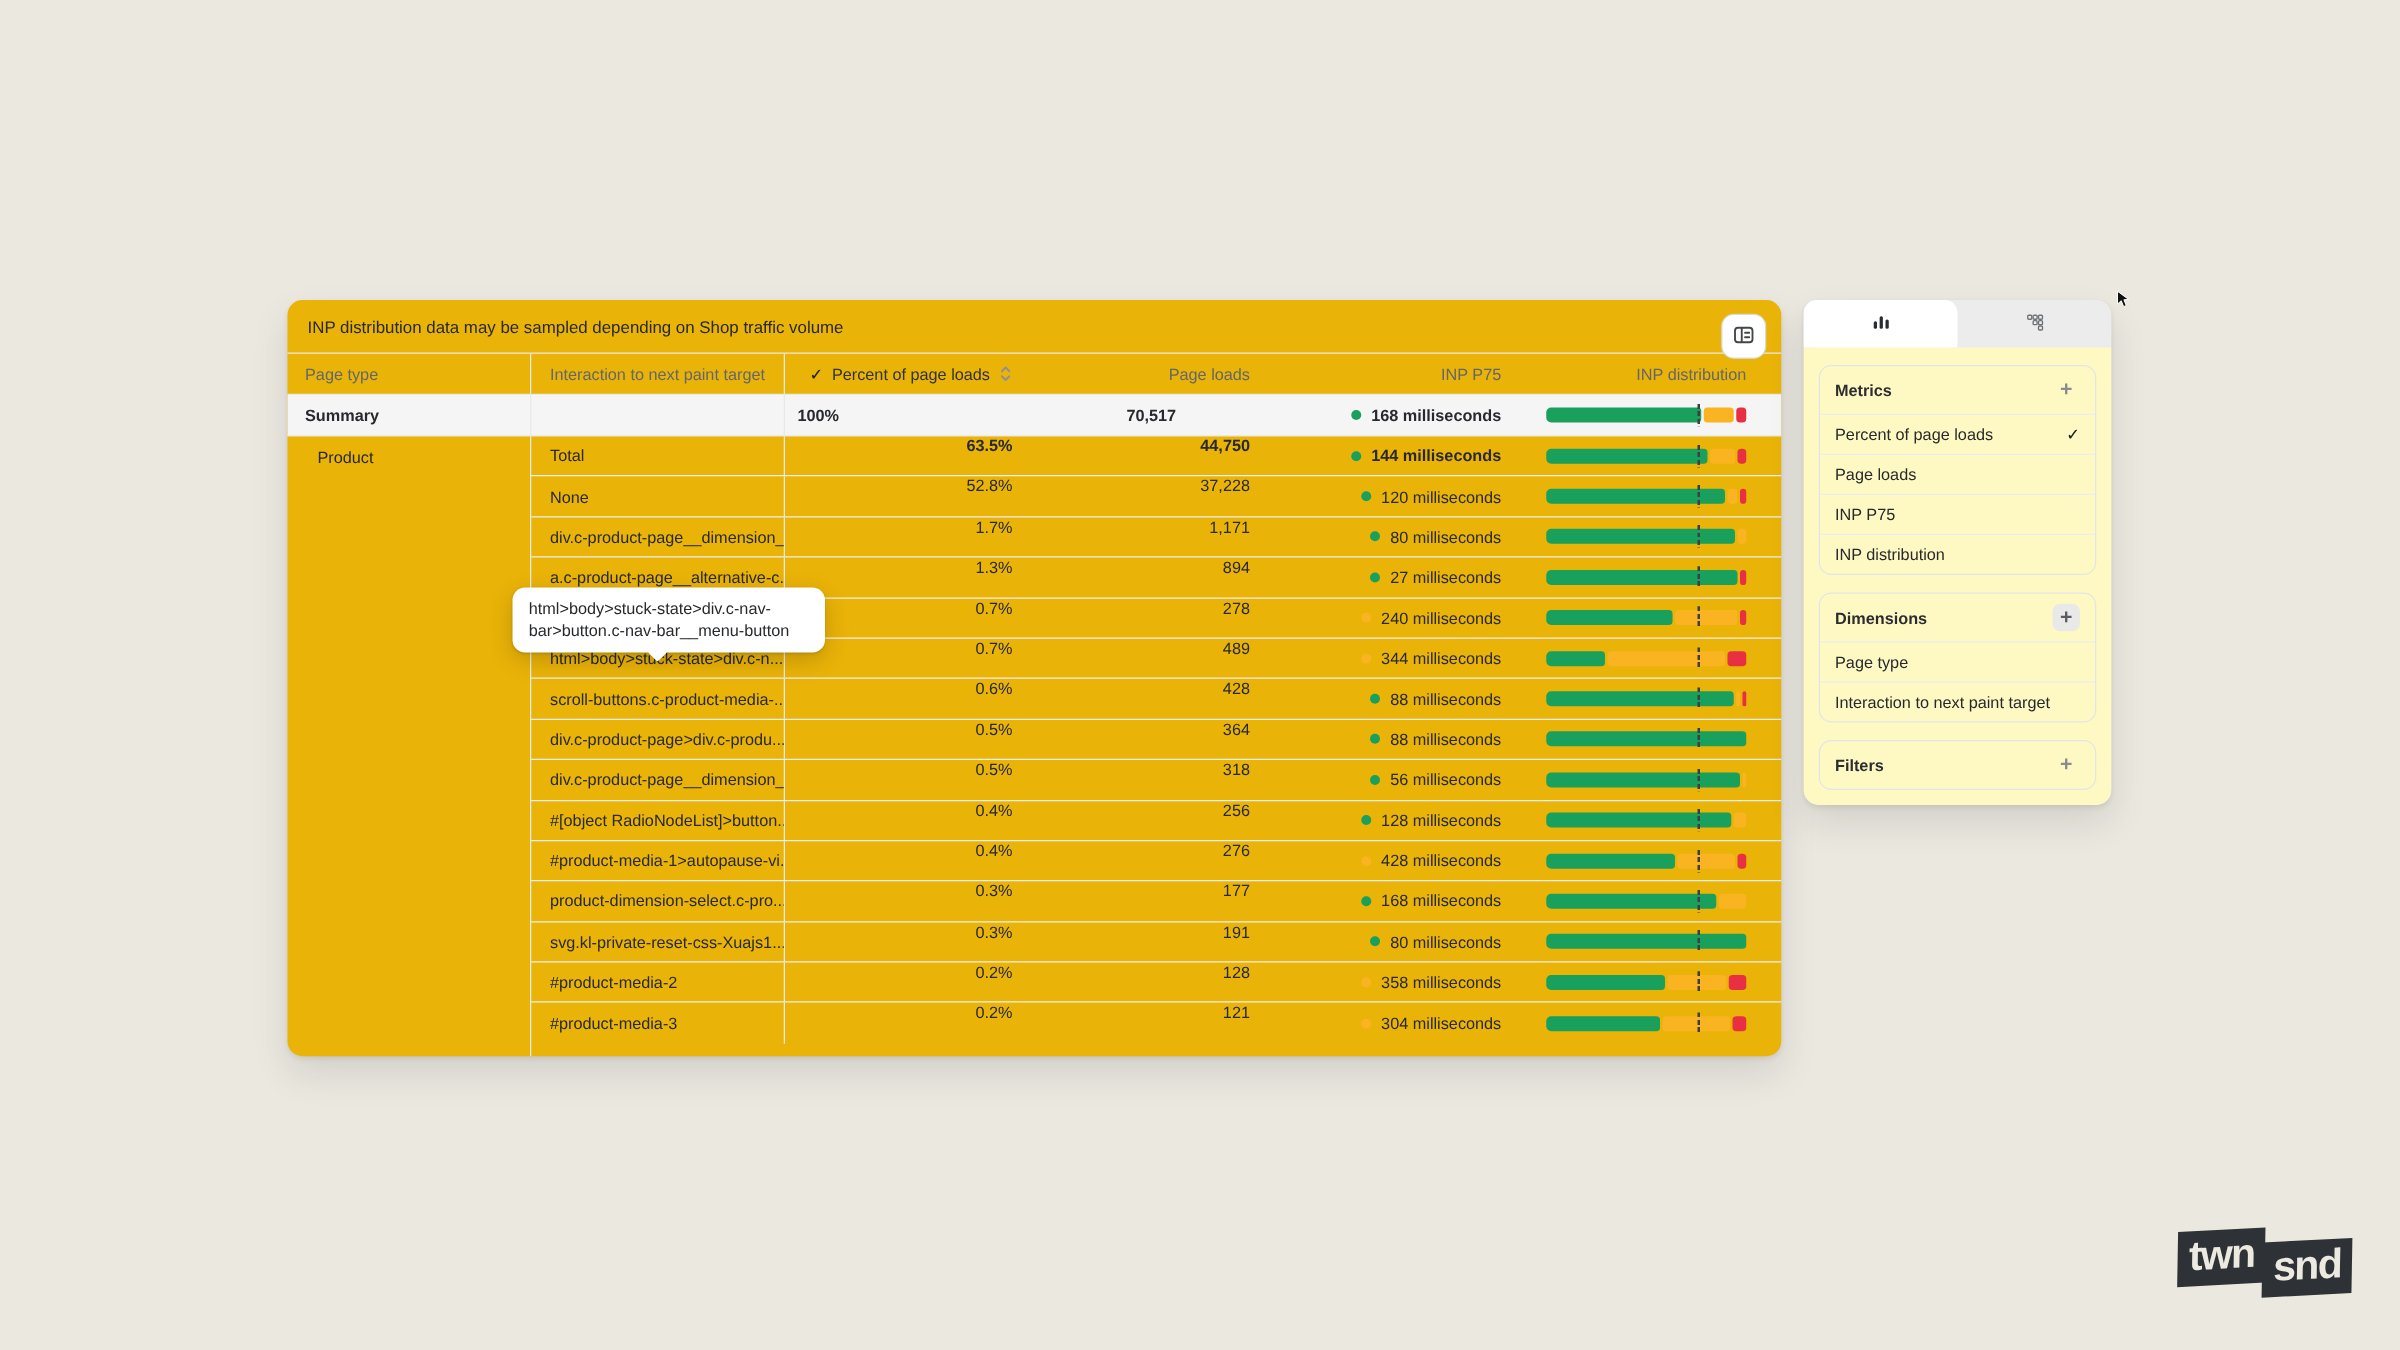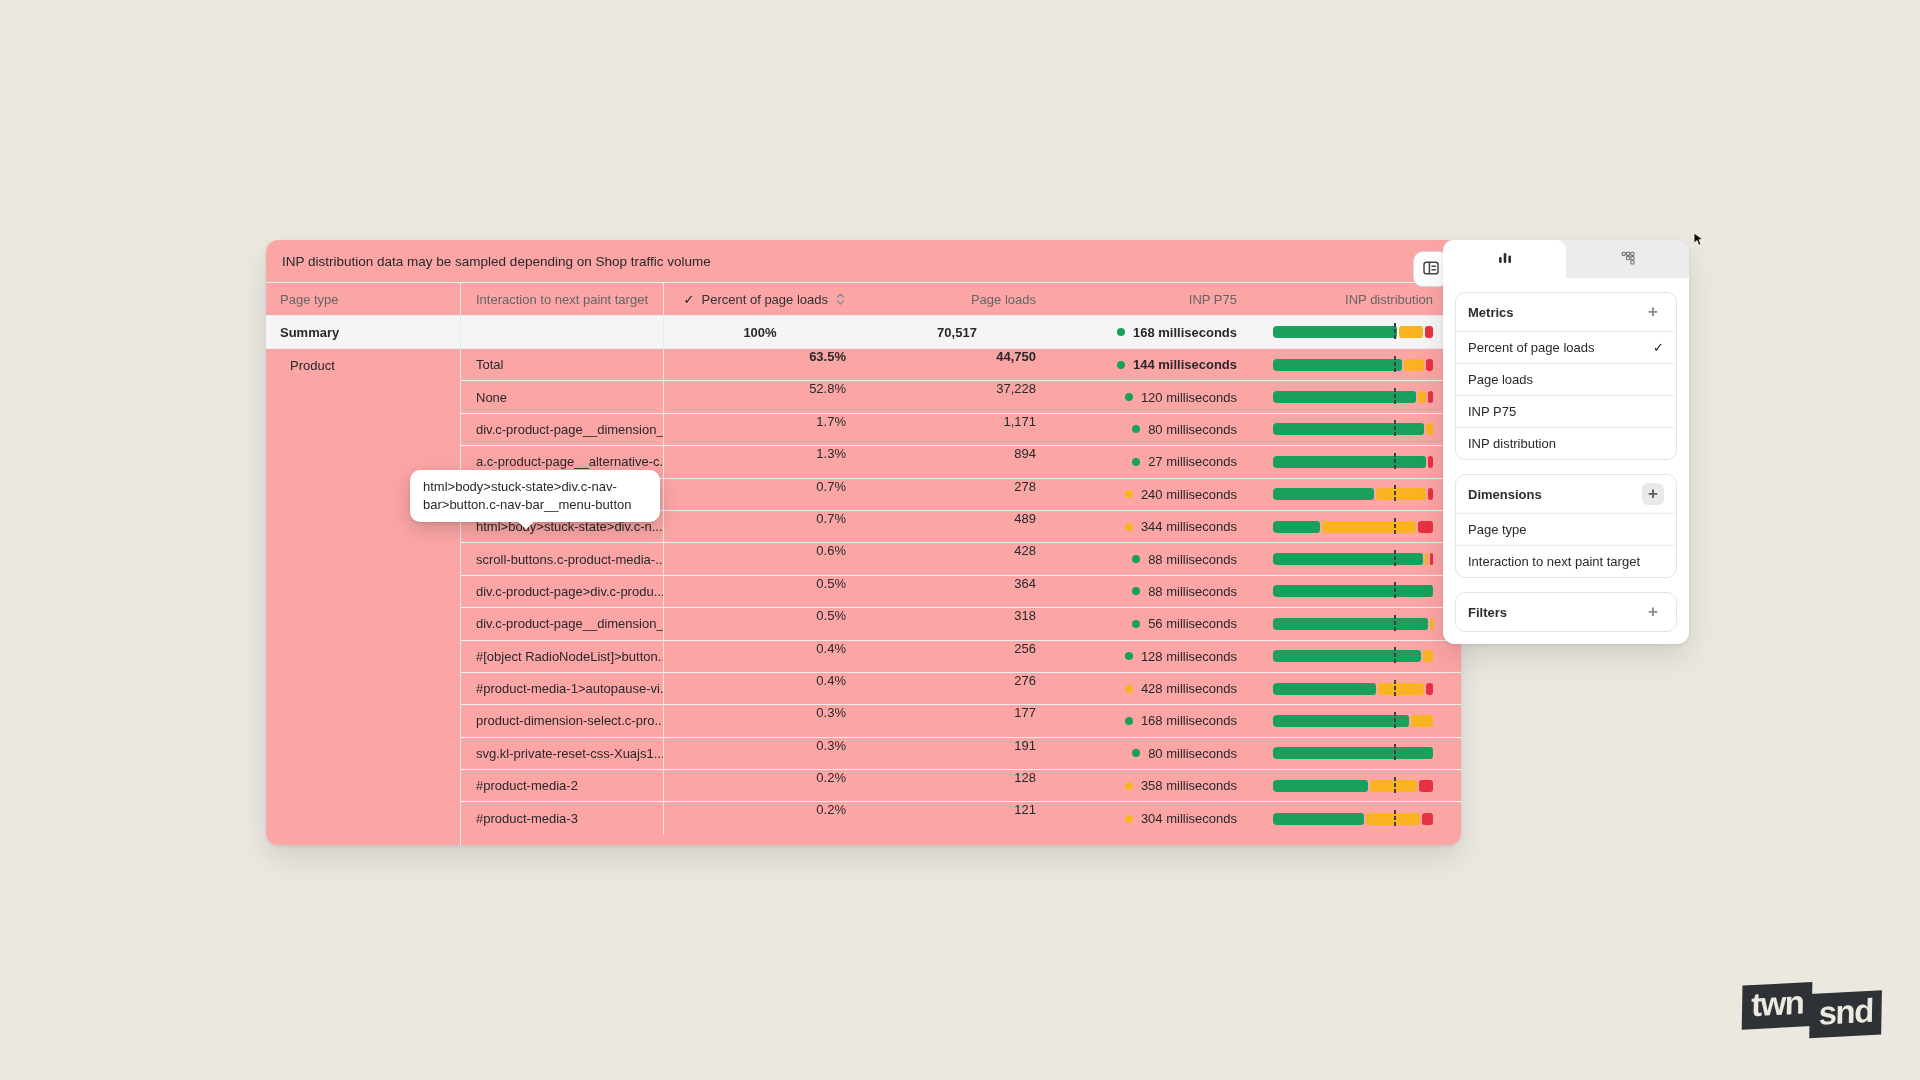--- a/index.html
+++ b/index.html
@@ -2,23 +2,22 @@
 <html><head>
 <meta charset="utf-8">
 <style>
   * { margin:0; padding:0; box-sizing:border-box; }
   html,body { width:1920px; height:1080px; overflow:hidden; }
   body { background:#ebe8e0; font-family:"Liberation Sans", sans-serif; color:#27292c; font-size:13px; }
 
   
   .card {
     position:absolute; left:230px; top:240px; width:1195px; height:605px;
-    background:#fca5a5; border-radius:12px;
+    background:#eab308; border-radius:12px;
     box-shadow:0 2px 4px rgba(0,0,0,.07), 0 14px 30px rgba(0,0,0,.10);
-    margin-left:36px;
   }
   .notice { height:43px; display:flex; align-items:center; padding:0 16px;
     border-bottom:1px solid #e9eaec; font-size:13.5px; color:#27292c; }
   .panel-toggle-btn {
     position:absolute; top:11px; right:12px; width:36px; height:36px;
     background:#fff; border:1px solid #d7dadd; border-radius:10px;
     display:flex; align-items:center; justify-content:center; cursor:pointer;
   }
   .thead { display:flex; height:33px; border-bottom:1px solid #e9eaec; color:#63666a; font-size:13px; }
   .thead .c { display:flex; align-items:center; }
@@ -61,21 +60,21 @@
   .tooltip .arrow { position:absolute; left:110px; bottom:-5px; width:12px; height:12px;
     background:#fff; transform:rotate(45deg); border-radius:2px;
     box-shadow:3px 3px 6px rgba(0,0,0,.08); }
 
   
   .side { position:absolute; left:1443px; top:240px; width:246px;
     box-shadow:0 2px 4px rgba(0,0,0,.07), 0 14px 30px rgba(0,0,0,.10); border-radius:12px; }
   .tabs { display:flex; height:38px; background:#ececec; border-radius:12px 12px 0 0; }
   .tab { flex:1; display:flex; align-items:center; justify-content:center; cursor:pointer; }
   .tab.active { background:#fff; border-radius:10px 10px 0 0; }
-  .side-body { background:#ffffff; border-radius:0 0 12px 12px; padding:14px 12px 12px; }
+  .side-body { background:#fef9c3; border-radius:0 0 12px 12px; padding:14px 12px 12px; }
   .grp { border:1px solid #e3e4e6; border-radius:10px; margin-bottom:14px; overflow:hidden; }
   .grp-h { display:flex; align-items:center; justify-content:space-between;
     padding:8px 12px; font-weight:bold; color:#2b2d30; border-bottom:1px solid #ececee; }
   .grp-h.only { border-bottom:none; }
   .grp-row { display:flex; align-items:center; justify-content:space-between;
     padding:8px 12px; border-bottom:1px solid #ececee; cursor:pointer; }
   .grp-row:last-child { border-bottom:none; }
   .plus { color:#898c90; font-size:17px; line-height:14px; width:22px; height:22px;
     display:flex; align-items:center; justify-content:center; border-radius:6px; cursor:pointer; }
   .plus.hov { background:#e9e9ea; color:#5a5d60; }
@@ -123,21 +122,21 @@
       </span>
     </div>
     <div class="c c4">Page loads</div>
     <div class="c c5">INP P75</div>
     <div class="c c6">INP distribution</div>
   </div>
 
   <div class="row summary-row">
     <div class="c1" style="height:100%;display:flex;align-items:center;">Summary</div>
     <div class="c2" style="height:100%;"></div>
-    <div class="p" style="width:204px;padding:0 22px 0 10px;text-align:center;">100%</div>
+    <div class="p" style="width:204px;padding:0 22px 0 10px;text-align:left;">100%</div>
     <div class="l" style="width:178px;padding:0 10px;text-align:center;">70,517</div>
     <div class="p75">
       <span class="dot" id="sum-dot" style="background: rgb(25, 160, 92);"></span>
       <span>168 milliseconds</span>
     </div>
     <div class="distc">
         <div class="bar">
           <span class="seg" style="flex-grow: 75; background: rgb(25, 160, 92);"></span>
           <span class="seg" style="flex-grow: 14; background: rgb(250, 180, 33);"></span>
           <span class="seg" style="flex-grow: 5; background: rgb(232, 48, 66);"></span>

